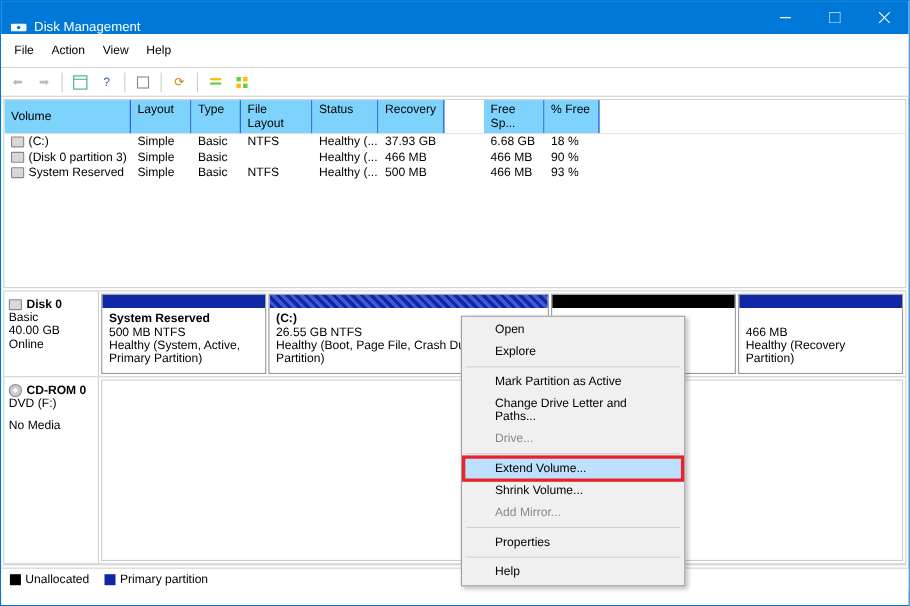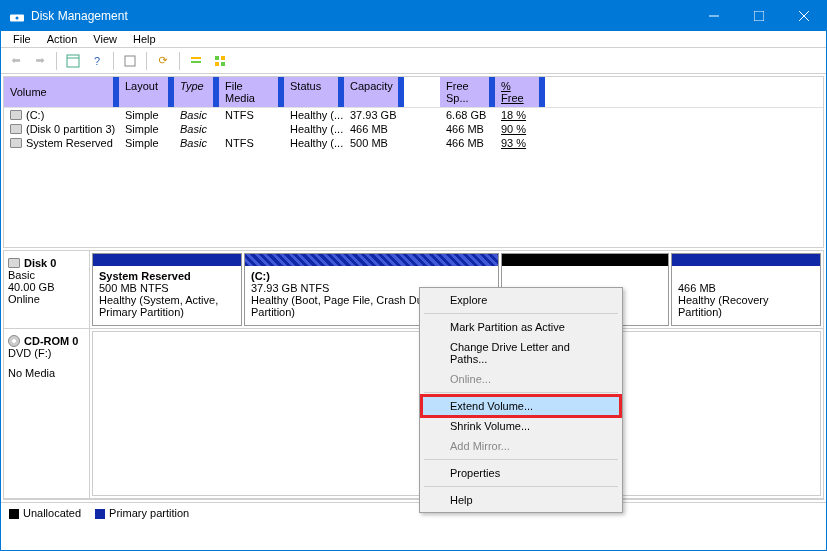--- a/index.html
+++ b/index.html
@@ -1,43 +1,43 @@
 <!DOCTYPE html>
 <html><head>
 <meta charset="utf-8">
 <style>
 * { box-sizing: border-box; margin: 0; padding: 0; font-family: "Segoe UI", Tahoma, sans-serif; font-size: 11px; }
 body { width: 827px; height: 551px; background: #fff; overflow: hidden; border: 1px solid #0078d7; }
 
-.titlebar { height: 30px; background: #0078d7; color: #fff; display: flex; align-items: center; padding-left: 8px; }
+.titlebar { height: 30px; background: #0078d7; color: #fff; display: flex; align-items: flex-end; padding-left: 8px; }
 .titlebar .icon { width: 16px; height: 16px; margin-right: 6px; display: flex; align-items: center; justify-content: center; }
 .titlebar .title { flex: 1; font-size: 12px; }
 .titlebar .winbtn { width: 45px; height: 30px; display: flex; align-items: center; justify-content: center; }
 
-.menubar { height: 17px; display: flex; align-items: center; border-bottom: 1px solid #d0d0d0; padding-left: 4px; background: #fff; }
+.menubar { height: 31px; display: flex; align-items: center; border-bottom: 1px solid #d0d0d0; padding-left: 4px; background: #fff; }
 .menubar span { padding: 2px 8px; cursor: default; }
 
 .toolbar { height: 26px; display: flex; align-items: center; border-bottom: 1px solid #d0d0d0; padding-left: 4px; gap: 2px; background: #fff; }
 .tool { width: 22px; height: 22px; display: flex; align-items: center; justify-content: center; color: #555; border: 1px solid transparent; }
 .tool.disabled { color: #bbb; }
 .tool-sep { width: 1px; height: 18px; background: #ccc; margin: 0 3px; }
 
 .volumes { border: 1px solid #d0d0d0; margin: 2px; height: 172px; background: #fff; overflow: hidden; }
 .vol-header { display: flex; background: #fff; border-bottom: 1px solid #e0e0e0; }
-.vol-header .col { padding: 3px 6px; border-right: 6px solid #1d4ed8; background: #c4b5fd; }
+.vol-header .col { padding: 3px 6px; border-right: 1px solid #1d4ed8; background: #7dd3fc; }
 .vol-row { display: flex; }
 .vol-row .col { padding: 1px 6px; white-space: nowrap; overflow: hidden; }
 .col-volume { width: 115px; display: flex; align-items: center; gap: 4px; }
 .col-layout { width: 55px; }
-.col-type { width: 45px; font-style: italic; }
+.col-type { width: 45px; }
 .col-fs { width: 65px; }
 .col-status { width: 60px; }
 .col-cap { width: 60px; }
 .col-free { width: 55px; margin-left: 36px; }
-.col-pct { width: 50px; text-decoration: underline; }
+.col-pct { width: 50px; }
 
 .disk-panel { border: 1px solid #d0d0d0; margin: 2px; background: #fff; }
 .disk-row { display: flex; border-bottom: 1px solid #d0d0d0; height: 78px; }
 .disk-info { width: 86px; border-right: 1px solid #d0d0d0; padding: 6px 4px; }
 .disk-info .dn { font-weight: bold; display: flex; align-items: center; gap: 4px; }
 .parts { flex: 1; display: flex; gap: 2px; padding: 2px; }
 .part { border: 1px solid #999; position: relative; padding: 16px 6px 4px 6px; overflow: hidden; }
 .part .bar { position: absolute; top: 0; left: 0; right: 0; height: 12px; background: #1028a5; }
 .part .bar.hatch { background: repeating-linear-gradient(45deg, #1028a5, #1028a5 3px, #4158d5 3px, #4158d5 6px); }
 .part .bar.black { background: #000; }
@@ -126,23 +126,23 @@
         <rect x="8" y="8" width="4" height="4" fill="#6c4"></rect>
       </svg>
     </div>
 </div>
 
 <div class="volumes">
   <div class="vol-header">
     <div class="col col-volume">Volume</div>
     <div class="col col-layout">Layout</div>
     <div class="col col-type">Type</div>
-    <div class="col col-fs">File Media</div>
+    <div class="col col-fs">File Layout</div>
     <div class="col col-status">Status</div>
-    <div class="col col-cap">Capacity</div>
+    <div class="col col-cap">Recovery</div>
     <div class="col col-free">Free Sp...</div>
     <div class="col col-pct">% Free</div>
   </div>
   <div class="vol-row">
     <div class="col col-volume">
         <span class="drive-icon"></span>
         <span>(C:)</span>
       </div>
     <div class="col col-layout">Simple</div>
     <div class="col col-type">Basic</div>
@@ -194,21 +194,21 @@
     <div class="parts">
       <div class="part" style="width:150px">
         <div class="bar"></div>
         <b>System Reserved</b><br>
         <span>500 MB NTFS</span><br>
         <span>Healthy (System, Active, Primary Partition)</span>
       </div>
       <div class="part" style="width:255px">
         <div class="bar hatch"></div>
         <b>(C:)</b><br>
-        <span>37.93 GB NTFS</span><br>
+        <span>26.55 GB NTFS</span><br>
         <span>Healthy (Boot, Page File, Crash Dump, Primary Partition)</span>
       </div>
       <div class="part" style="width:168px">
         <div class="bar black"></div>
       </div>
       <div class="part" style="flex:1">
         <div class="bar"></div>
         <br>
         <span>466 MB</span><br>
         <span>Healthy (Recovery Partition)</span>
@@ -230,25 +230,26 @@
     </div>
   </div>
 </div>
 
 <div class="legend">
   <span><span class="sw" style="background:#000"></span><span>Unallocated</span></span>
   <span><span class="sw" style="background:#1028a5"></span><span>Primary partition</span></span>
 </div>
 
 <div class="context-menu">
+  <div class="mi">Open</div>
   <div class="mi">Explore</div>
   <div class="sep"></div>
   <div class="mi">Mark Partition as Active</div>
   <div class="mi">Change Drive Letter and Paths...</div>
-  <div class="mi disabled">Online...</div>
+  <div class="mi disabled">Drive...</div>
   <div class="sep"></div>
   <div class="mi highlight">Extend Volume...</div>
   <div class="mi">Shrink Volume...</div>
   <div class="mi disabled">Add Mirror...</div>
   <div class="sep"></div>
   <div class="mi">Properties</div>
   <div class="sep"></div>
   <div class="mi">Help</div>
 </div>
 

